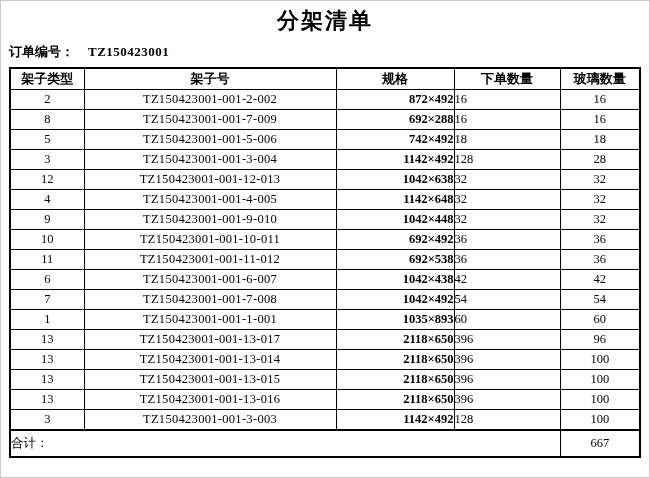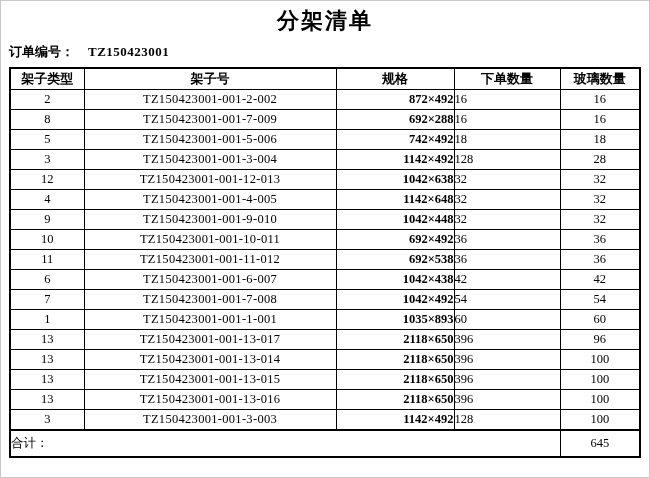--- a/index.html
+++ b/index.html
@@ -234,18 +234,18 @@
           <td class="col-type">3</td>
           <td class="col-number">TZ150423001-001-3-003</td>
           <td class="col-spec">1142×492</td>
           <td class="col-order-qty">128</td>
           <td class="col-glass-qty">100</td>
         </tr>
       </tbody>
     <tfoot>
       <tr class="total-row">
         <td class="total-label" colspan="4">合计：</td>
-        <td class="total-value">645</td>
+        <td class="total-value">667</td>
       </tr>
     </tfoot>
   </table>
 
 </div>
 
 </body></html>

